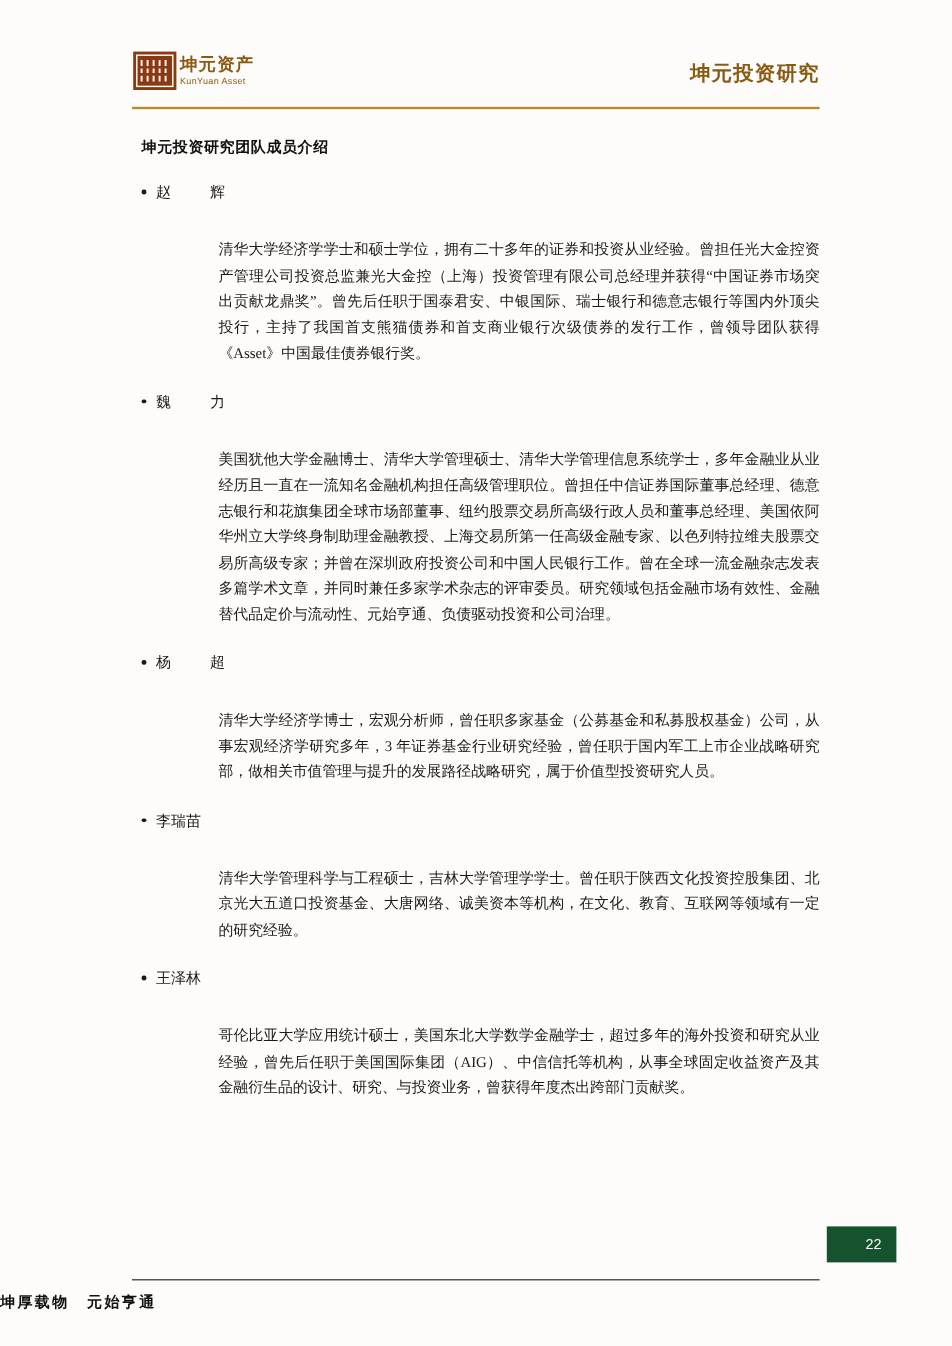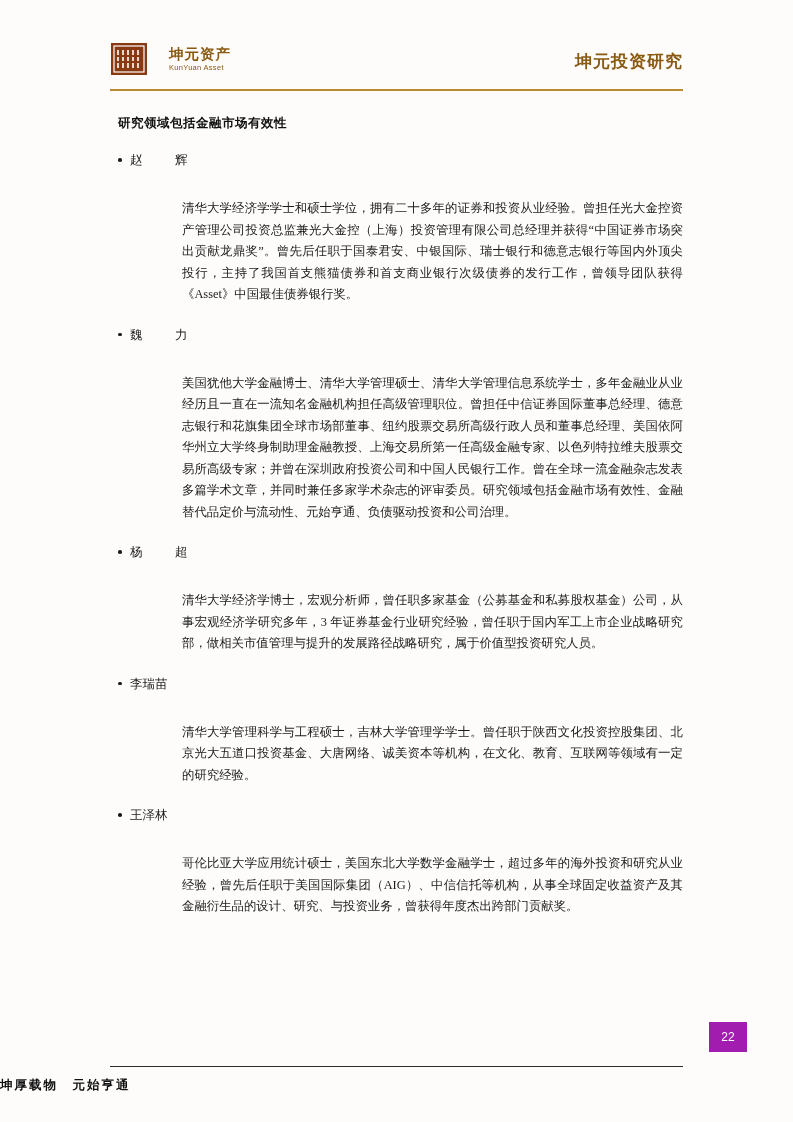--- a/index.html
+++ b/index.html
@@ -29,21 +29,21 @@
     top: 42px;
     width: 573px;
     height: 52px;
   }
   .logo-block {
     position: absolute;
     left: 0;
     top: 0;
     display: flex;
     align-items: center;
-    gap: 21px;
+    gap: 2px;
   }
   .logo-mark {
     width: 38px;
     height: 34px;
     position: relative;
   }
   .logo-mark svg { display: block; }
   .logo-text {
     display: flex;
     flex-direction: column;
@@ -138,27 +138,28 @@
     font-family: "Liberation Serif", "DejaVu Serif", serif;
     margin-top: 48px;
   }
   
   .page-badge {
     position: absolute;
     right: 46px;
     bottom: 70px;
     width: 38px;
     height: 30px;
-    background: #a21caf;
+    background: #14532d;
     color: #ffffff;
     font-size: 12px;
     display: flex;
     align-items: center;
     justify-content: center;
     font-family: "Liberation Sans", sans-serif;
+    padding-left: 20px;
   }
   .footer-rule {
     position: absolute;
     left: 110px;
     bottom: 55px;
     width: 573px;
     height: 1.5px;
     background: #2b2b2b;
   }
   .footer-text {
@@ -189,21 +190,21 @@
       </span>
       <span class="logo-text">
         <span class="logo-cn">坤元资产</span>
         <span class="logo-en">KunYuan Asset</span>
       </span>
     </div>
     <div class="header-title">坤元投资研究</div>
     <div class="header-rule"></div>
   </div>
 
-  <div class="section-title">研究领域包括金融市场有效性</div>
+  <div class="section-title">坤元投资研究团队成员介绍</div>
 
   <div class="bio-list">
 
     <div class="bio-item">
       <span class="bullet">
           <i></i>
         </span>
       <span class="bio-name spread">赵　辉</span>
       <span class="bio-text">清华大学经济学学士和硕士学位，拥有二十多年的证券和投资从业经验。曾担任光大金控资产管理公司投资总监兼光大金控（上海）投资管理有限公司总经理并获得“中国证券市场突出贡献龙鼎奖”。曾先后任职于国泰君安、中银国际、瑞士银行和德意志银行等国内外顶尖投行，主持了我国首支熊猫债券和首支商业银行次级债券的发行工作，曾领导团队获得《Asset》中国最佳债券银行奖。</span>
     </div>

